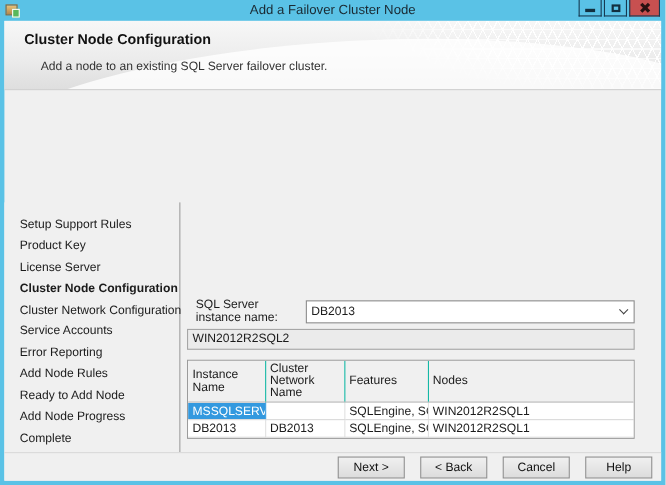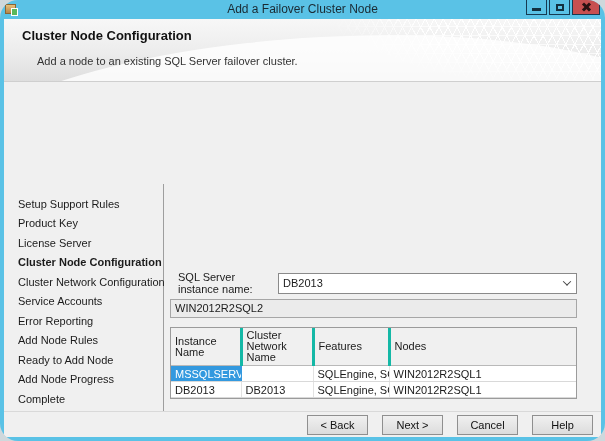--- a/index.html
+++ b/index.html
@@ -1,21 +1,21 @@
 <!DOCTYPE html>
 <html><head>
 <meta charset="utf-8">
 <style>
   * { margin:0; padding:0; box-sizing:border-box; }
   html,body { background:#cfd8dc; }
   body { font-family:"Liberation Sans", sans-serif; }
 
   .window{
     position:relative; width:605px; height:441px;
-    background:#5ac2e6; color:#1c1c1c; overflow:hidden;border-radius:18px;
+    background:#5ac2e6; color:#1c1c1c; overflow:hidden;
   }
 
   
   .titlebar{
     height:19px; display:flex; align-items:center; position:relative;
   }
   .app-icon{
     width:13px; height:13px; margin-left:5px; position:relative; flex:0 0 auto;
   }
   .app-icon .box{ position:absolute; left:0; top:1px; width:11px; height:10px;
@@ -102,21 +102,21 @@
 
   
   .grid-box{
     margin-top:5px; flex:1 1 auto; background:#ffffff; border:1px solid #9b9b9b;
     overflow:hidden; margin-bottom:12px;
   }
   table.grid{ width:100%; border-collapse:collapse; table-layout:fixed; font-size:11px; }
   .grid col.c1{ width:70px;} .grid col.c2{ width:72px;} .grid col.c3{ width:76px;}
   .grid th{
     background:#f0f0f0; font-weight:normal; text-align:left; vertical-align:middle;
-    padding:2px 4px; height:35px; border-right:3px solid #14b8a6; border-bottom:1px solid #b9b9b9;
+    padding:2px 4px; height:35px; border-right:1px solid #14b8a6; border-bottom:1px solid #b9b9b9;
     line-height:11px; color:#1b1b1b;
   }
   .grid th:last-child{ border-right:none; }
   .grid td{
     padding:1px 4px; height:16px; border-right:1px solid #e2e2e2; border-bottom:1px solid #d9d9d9;
     white-space:nowrap; overflow:hidden; color:#1b1b1b; background:#fff;
   }
   .grid td:last-child{ border-right:none; }
   .grid td.sel{ background:#3399df; color:#ffffff; border-right-color:#3399df; }
 
@@ -225,20 +225,20 @@
                 <td>WIN2012R2SQL1</td>
               </tr>
             </tbody>
           </table>
         </div>
 
       </div>
     </div>
 
     <div class="footer">
+      <button class="btn">Next &gt;</button>
       <button class="btn">&lt; Back</button>
-      <button class="btn">Next &gt;</button>
       <button class="btn">Cancel</button>
       <button class="btn">Help</button>
     </div>
 
   </div>
 </div>
 
 </body></html>

